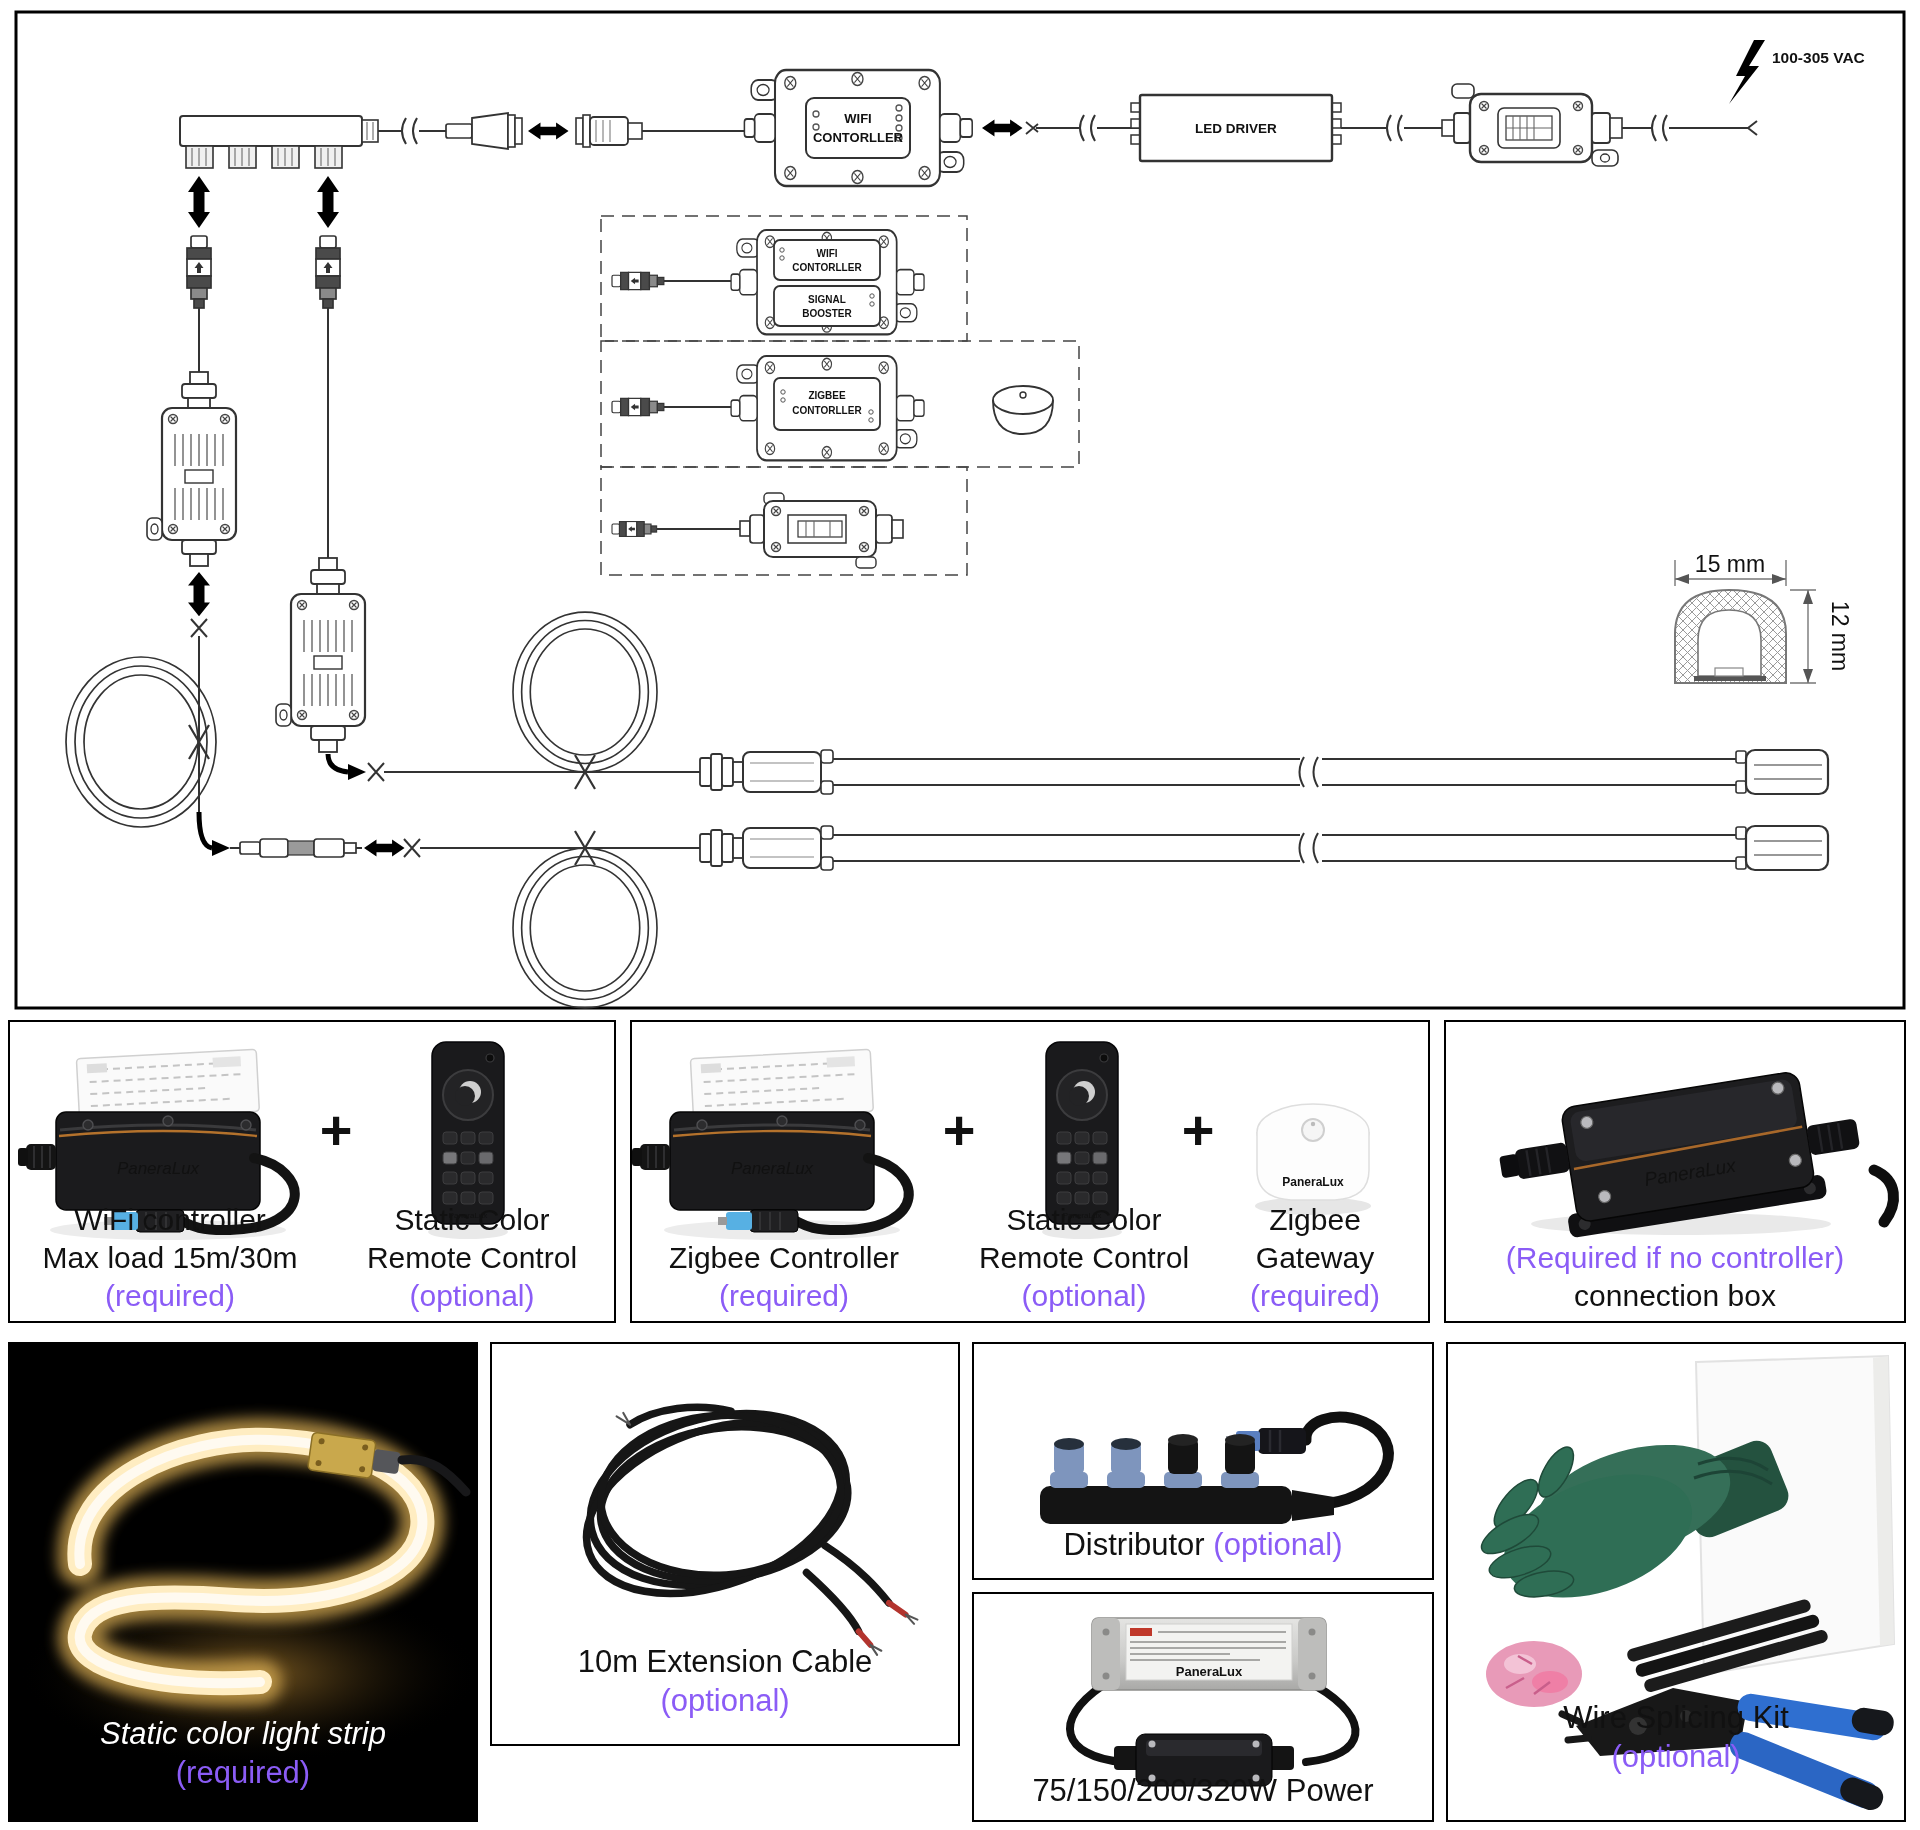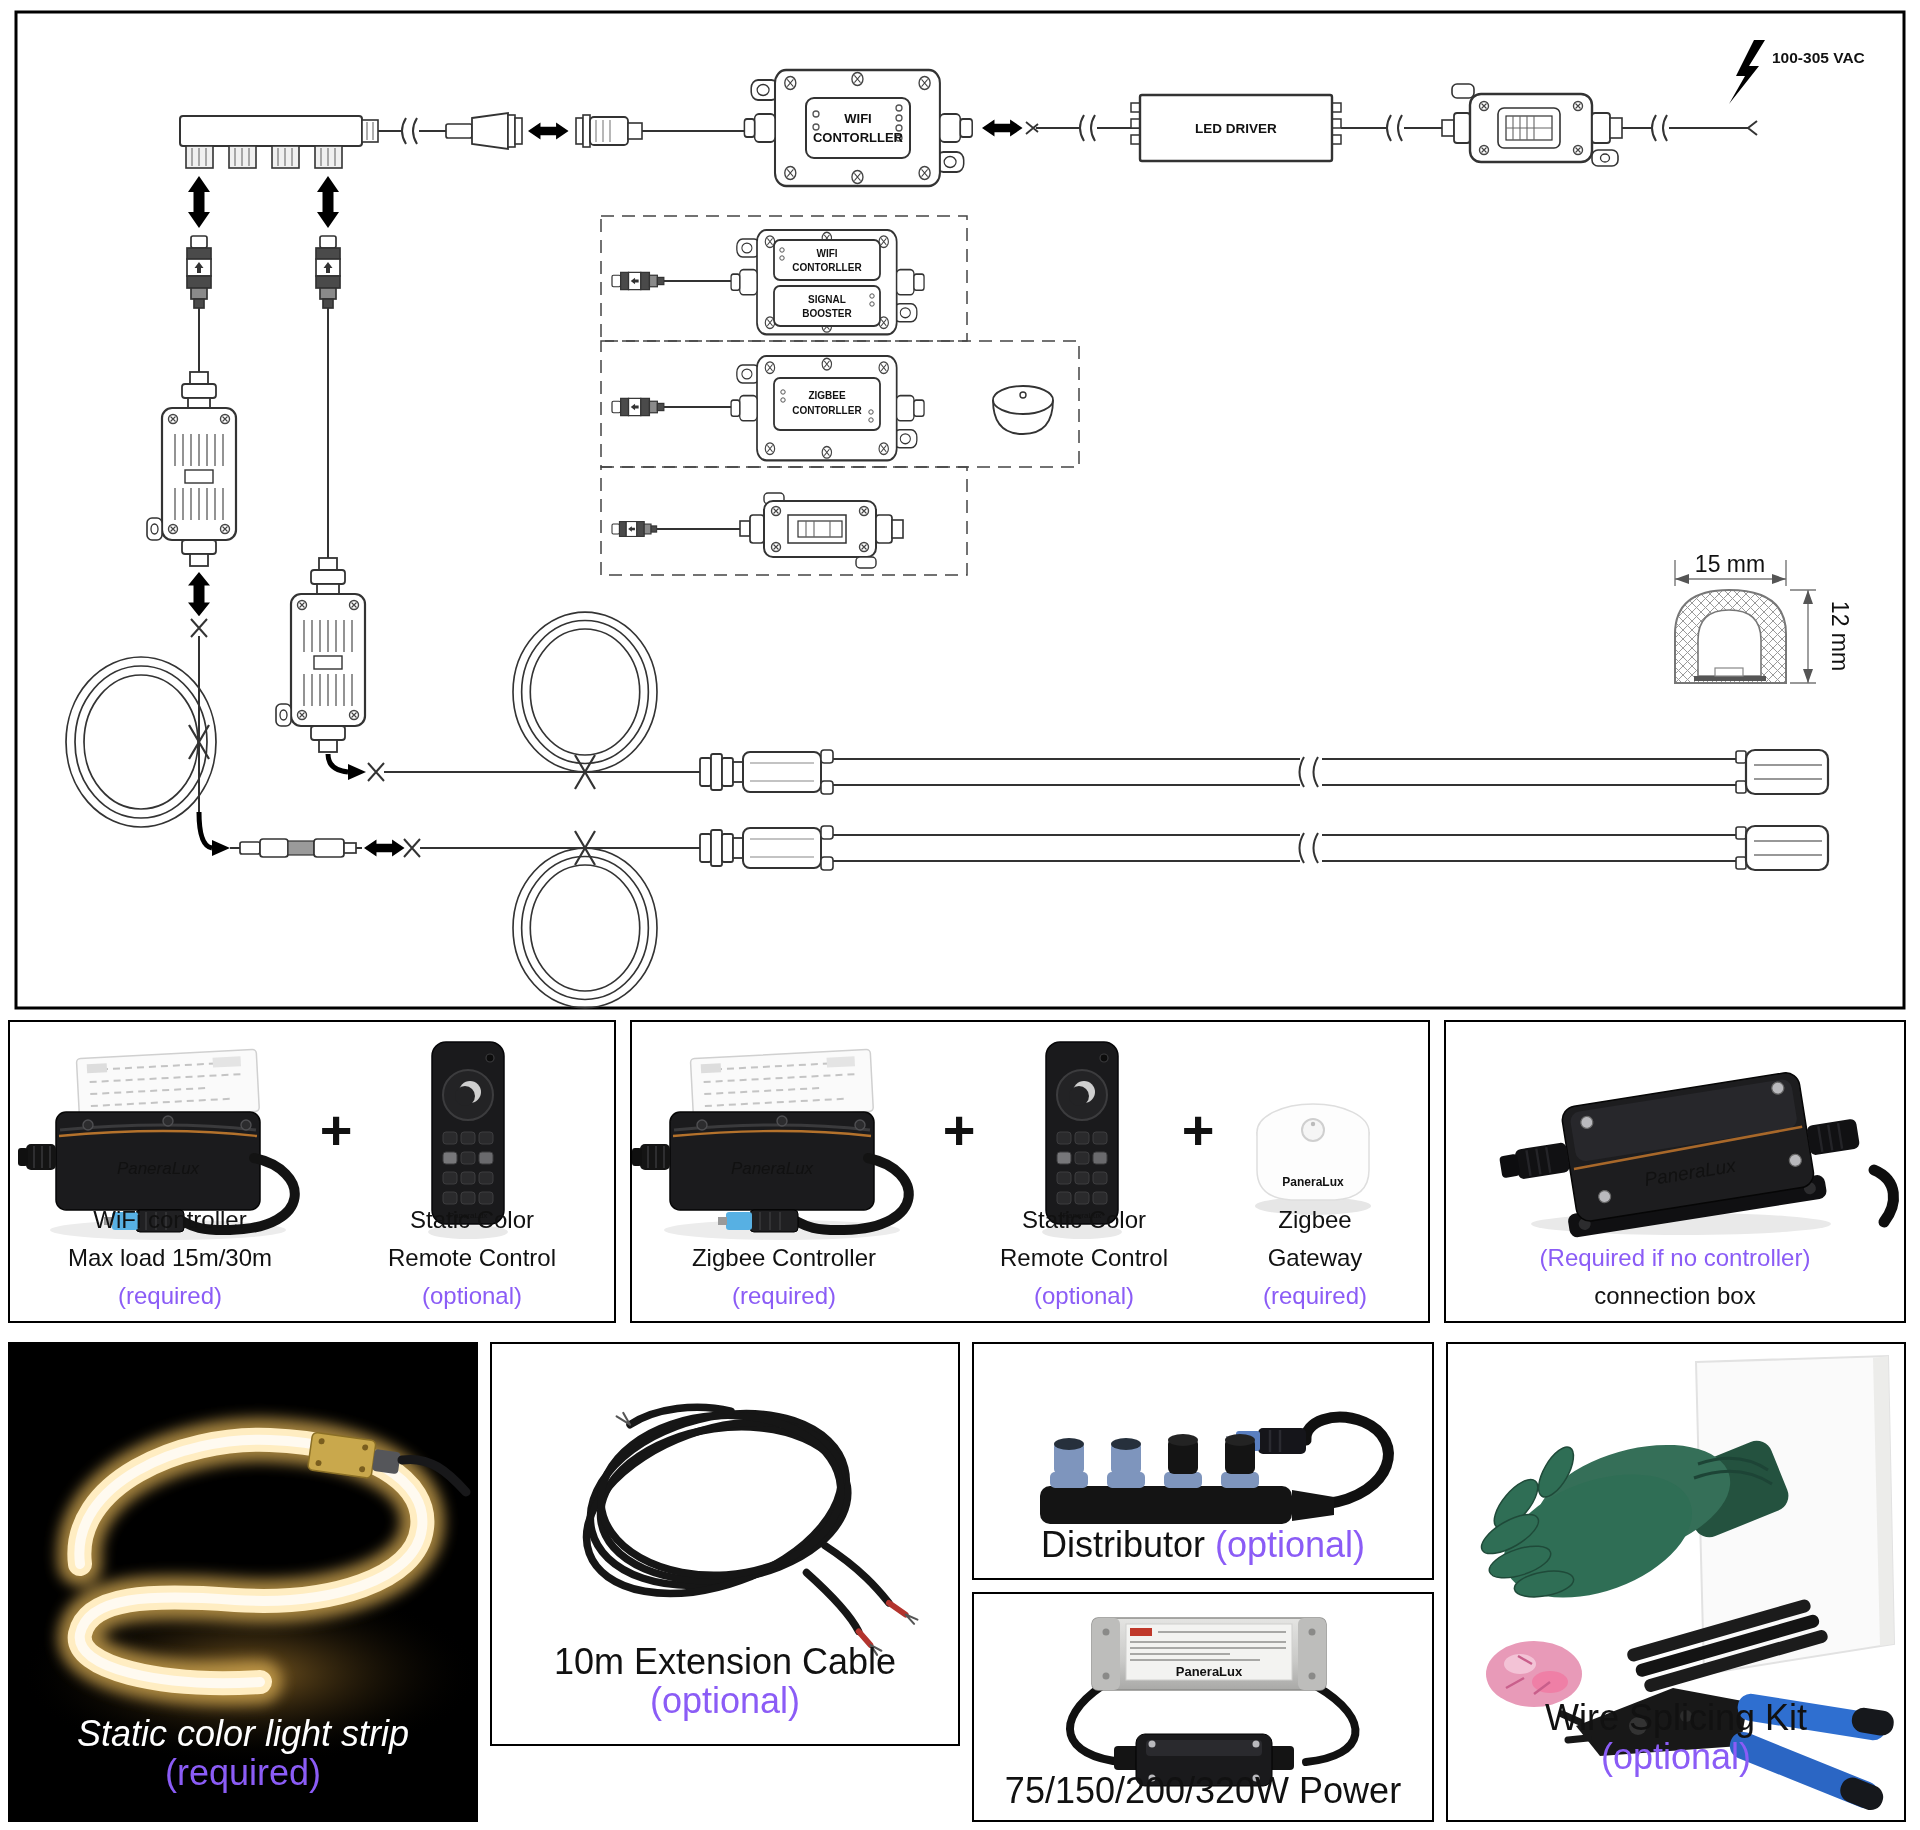--- a/index.html
+++ b/index.html
@@ -7,25 +7,25 @@
         font-family:"Liberation Sans",sans-serif;color:#111;}
   svg{display:block;}
   svg text{font-family:"Liberation Sans",sans-serif;fill:#111;}
   .dlabel{font-weight:bold;}
   .card{position:absolute;border:2px solid #000;background:#fff;box-sizing:border-box;}
   .diagram-wrap{position:absolute;left:0;top:0;width:1920px;height:1012px;}
   .prod{position:absolute;left:0;top:6px;width:100%;height:215px;}
   .plus{position:absolute;width:60px;text-align:center;font-size:56px;font-weight:bold;color:#111;line-height:60px;}
   .cap-grid{position:absolute;left:0;right:0;bottom:6px;height:122px;}
   .cap-col{position:absolute;bottom:0;display:flex;flex-direction:column;justify-content:flex-end;text-align:center;}
-  .cap-line{font-size:24px;line-height:38px;color:#111;}
+  .cap-line{font-size:30px;line-height:38px;color:#111;}
   .red{color:#8b5cf6;}
   .photo-svg{position:absolute;left:0;top:0;width:100%;height:100%;}
   .photo-cap{position:absolute;left:0;right:0;text-align:center;}
-  .photo-cap .cap-line{font-size:36px;line-height:39px;}
+  .photo-cap .cap-line{font-size:31px;line-height:39px;}
   .onphoto{color:#fff;font-style:italic;}
 </style>
 </head>
 <body>
 
 <div class="page">
 
 <svg width="0" height="0" style="position:absolute" aria-hidden="true">
 <defs>
   <g id="p-ctrl">

